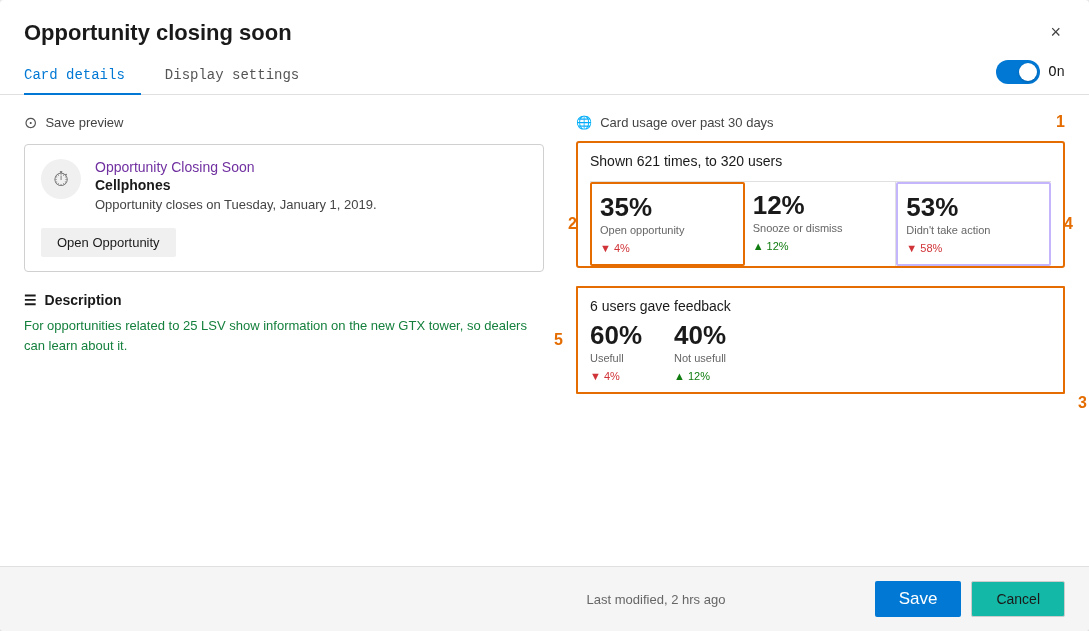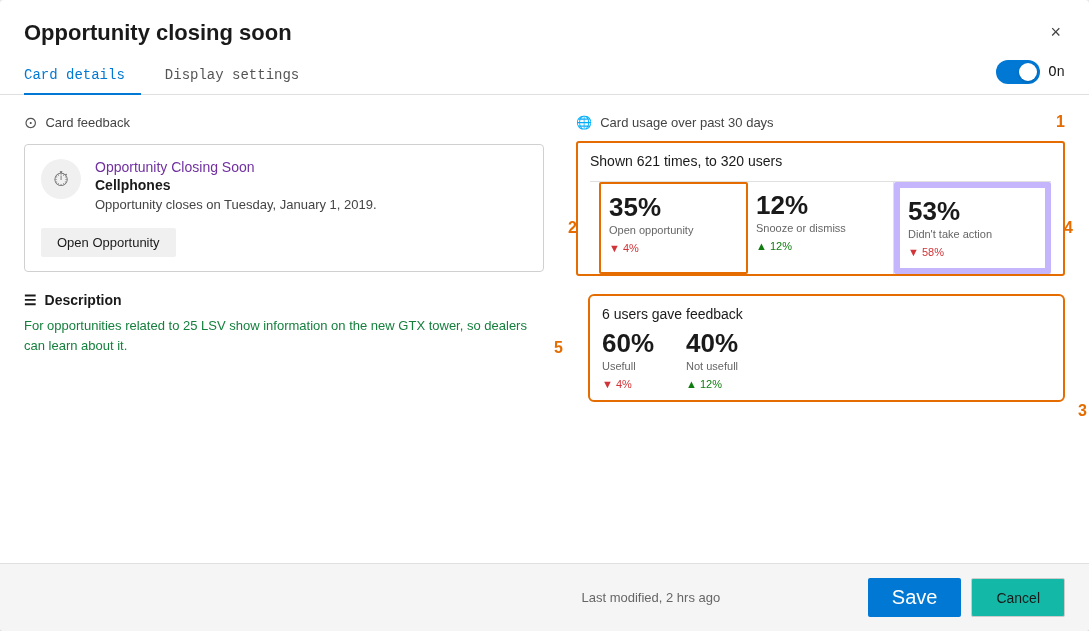--- a/index.html
+++ b/index.html
@@ -257,24 +257,23 @@
     .stat-delta {
       font-size: 11px;
       display: flex;
       align-items: center;
       gap: 3px;
     }
     .delta-down { color: #d13438; }
     .delta-up { color: #107c10; }
     .feedback-box {
       border: 2px solid #e46c00;
-      border-radius: 6px;
+      border-radius: 1px;
       padding: 10px 12px 10px 12px;
       margin-top: 16px;
-      margin-left: 12px;
     }
     .feedback-title {
       font-size: 14px;
       color: #1a1a1a;
       margin-bottom: 8px;
     }
     .feedback-stats {
       display: flex;
       gap: 32px;
     }
@@ -314,21 +313,21 @@
     .footer-actions {
       display: flex;
       gap: 10px;
     }
     .btn-save {
       background: #0078d4;
       color: #fff;
       border: none;
       border-radius: 2px;
       padding: 8px 24px;
-      font-size: 20px;
+      font-size: 17px;
       cursor: pointer;
       margin-left: 8px;
     }
     .btn-cancel {
       background: #14b8a6;
       color: #1a1a1a;
       border: 1px solid #ccc;
       border-radius: 2px;
       padding: 8px 24px;
       font-size: 14px;
@@ -362,21 +361,21 @@
       </div>
       <span class="toggle-label">On</span>
     </div>
   </div>
 
   <div class="modal-body">
 
     <div class="left-panel">
       <div class="section-label">
         <span class="section-icon">⊙</span>
-        <span>Card feedback</span>
+        <span>Save preview</span>
       </div>
       <div class="card-preview">
         <div class="card-preview-inner">
           <div class="card-icon">⏱</div>
           <div class="card-text-block">
             <div class="card-opportunity-title">Opportunity Closing Soon</div>
             <div class="card-entity">Cellphones</div>
             <div class="card-desc">Opportunity closes on Tuesday, January 1, 2019.</div>
           </div>
         </div>
@@ -401,33 +400,33 @@
         <span class="annot orange-num">1</span>
       </div>
 
       <div style="position:relative;">
         <div class="usage-top-box">
           <div class="shown-label">Shown 621 times, to 320 users</div>
           <div class="stats-row" style="position:relative;">
 
             <span class="annot" style="position:absolute;left:-22px;top:50%;transform:translateY(-50%);font-size:16px;">2</span>
 
-            <div class="stat-cell" style="border:2px solid #e46c00;border-radius:2px;margin-left:9px;">
+            <div class="stat-cell" style="border:2px solid #e46c00;border-radius:2px;">
               <div class="stat-pct">35%</div>
               <div class="stat-sublabel">Open opportunity</div>
               <div class="stat-delta delta-down">▼ 4%</div>
             </div>
 
             <div class="stat-cell">
               <div class="stat-pct">12%</div>
               <div class="stat-sublabel">Snooze or dismiss</div>
               <div class="stat-delta delta-up">▲ 12%</div>
             </div>
 
-            <div class="stat-cell" style="border:6px solid #c4b5fd;border-radius:2px;">
+            <div class="stat-cell" style="border:2px solid #c4b5fd;border-radius:2px;">
               <div class="stat-pct">53%</div>
               <div class="stat-sublabel">Didn't take action</div>
               <div class="stat-delta delta-down">▼ 58%</div>
             </div>
 
             <span class="annot" style="position:absolute;right:-22px;top:50%;transform:translateY(-50%);font-size:16px;">4</span>
           </div>
         </div>
 
         <span class="annot" style="position:absolute;right:-22px;bottom:-18px;font-size:16px;">3</span>

